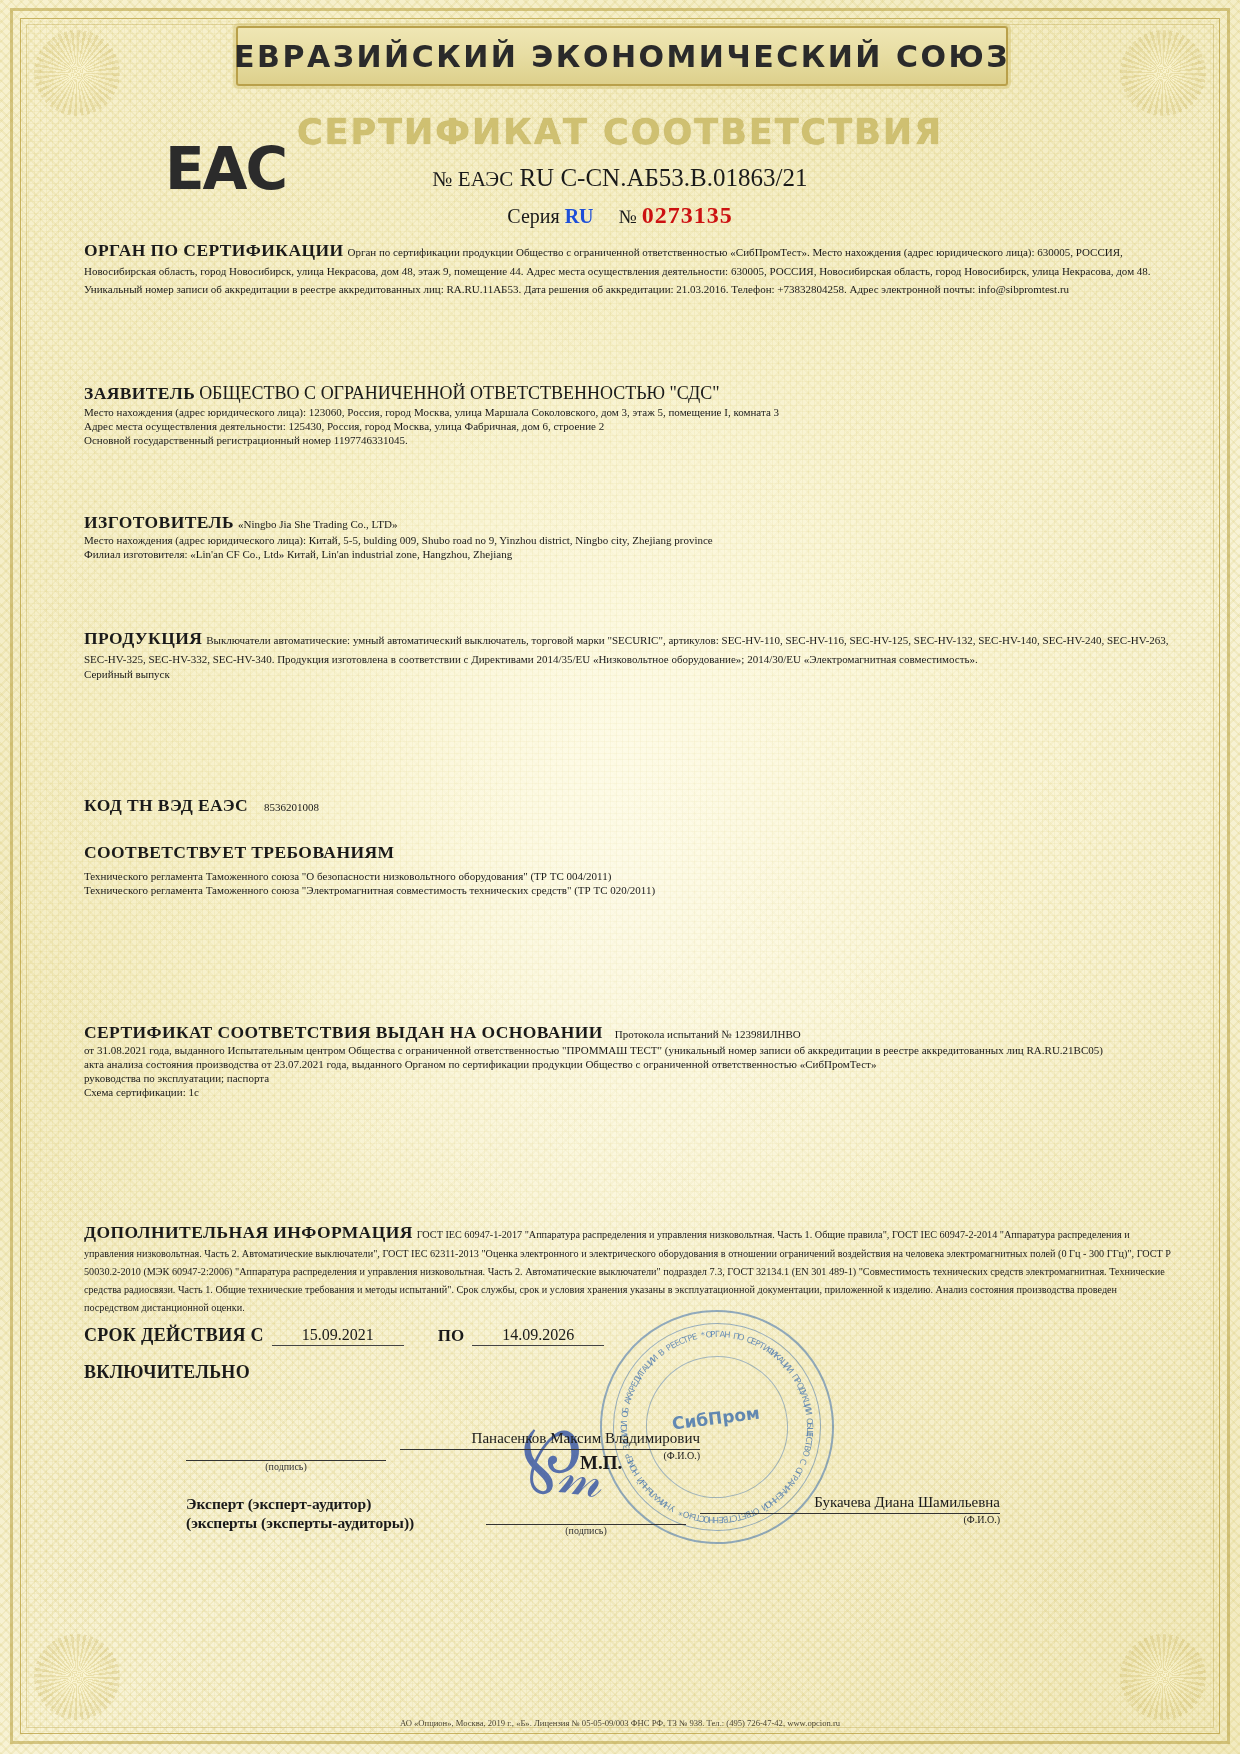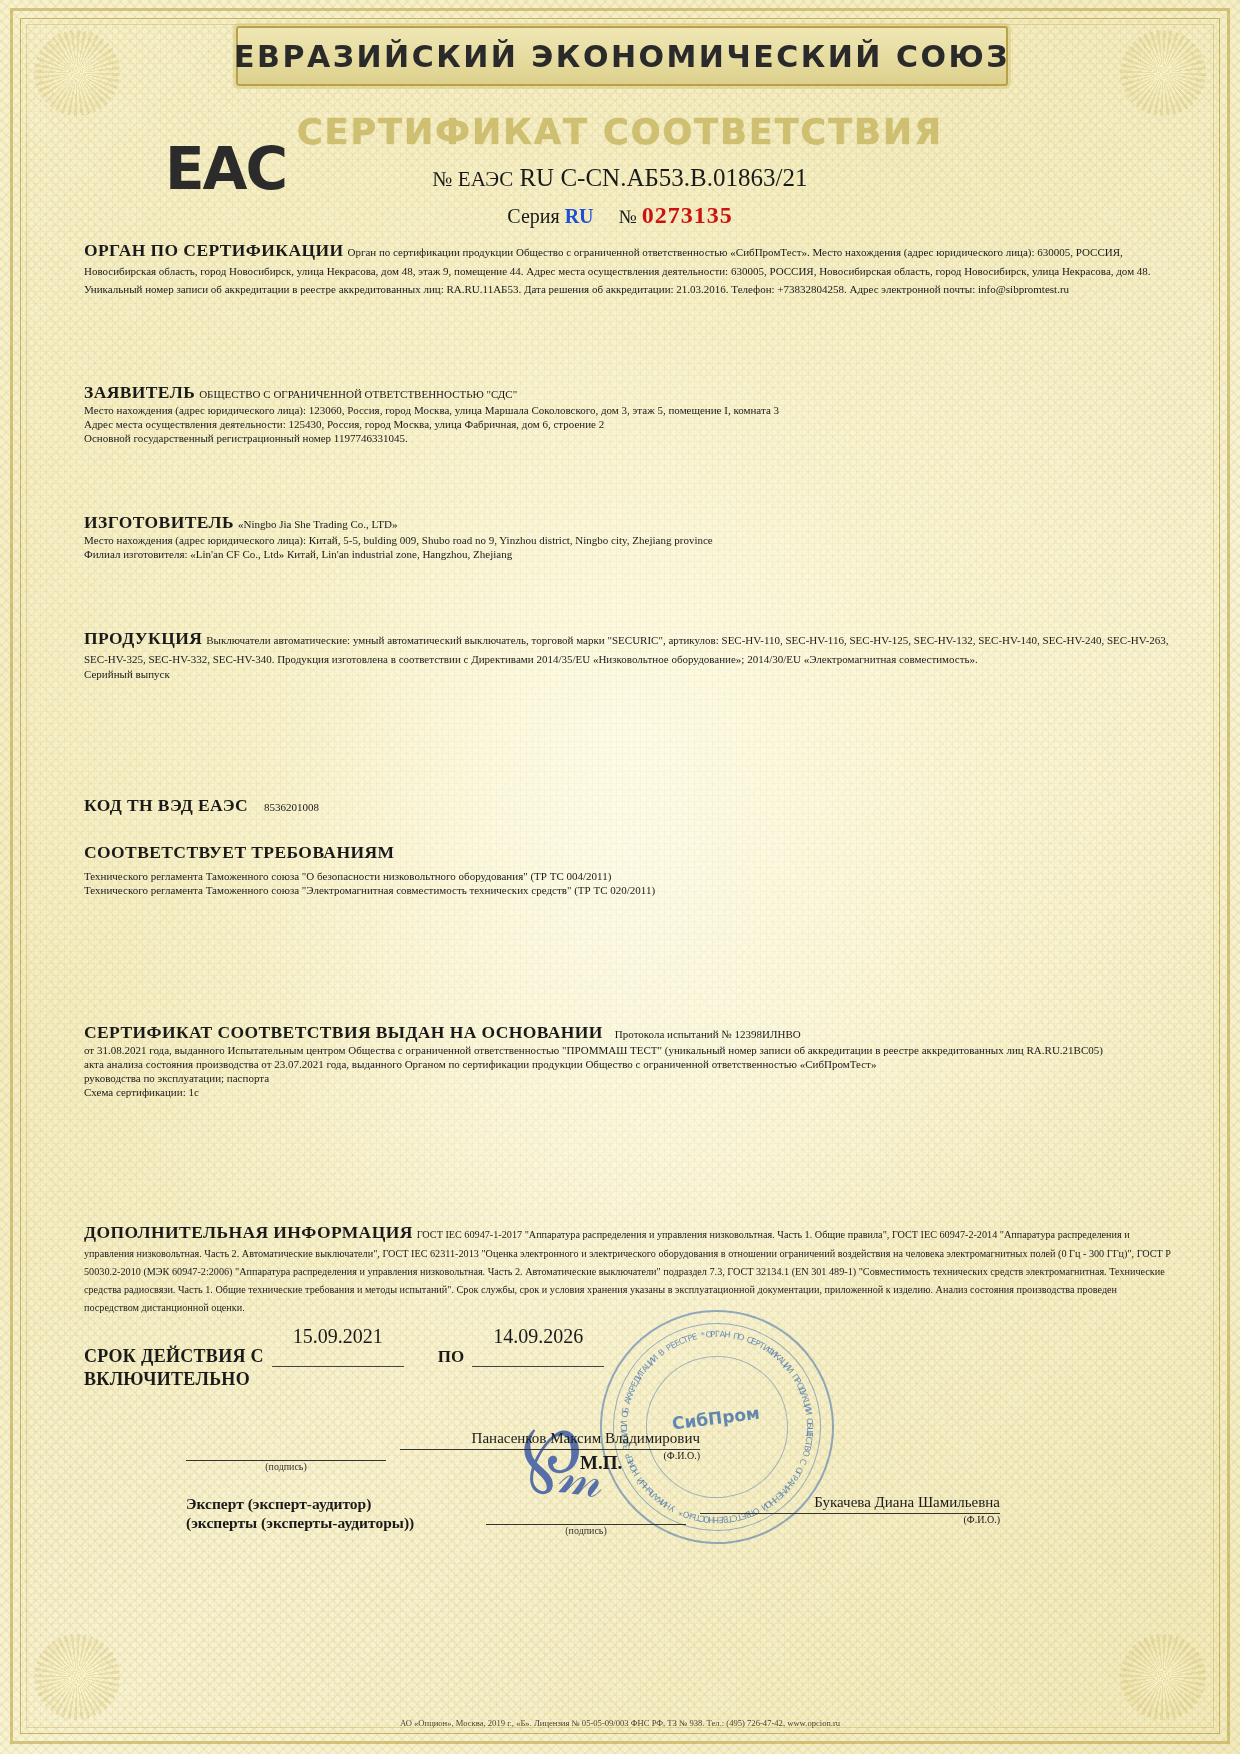--- a/index.html
+++ b/index.html
@@ -116,24 +116,24 @@
   .b-basis{top:1022px;}
   .b-addinfo{top:1222px;}
 
   .small{font-size:10.2px;line-height:1.22;text-align:justify;}
 
   
   .validity{position:absolute;left:84px;top:1325px;width:540px;}
   .validity-row{display:flex;align-items:flex-end;gap:8px;}
   .val-h{font-family:"Liberation Serif",serif;font-weight:bold;font-size:18px;letter-spacing:.3px;}
   .val-date{
-    font-size:20px;border-bottom:1px solid #444;min-width:120px;text-align:center;padding:0 6px 18px;
+    font-size:16px;border-bottom:1px solid #444;min-width:120px;text-align:center;padding:0 6px 1px;
   }
   .val-po{font-weight:bold;font-size:17px;margin-left:26px;}
-  .val-incl{font-family:"Liberation Serif",serif;font-weight:bold;font-size:18px;letter-spacing:.3px;margin-top:2px;}
+  .val-incl{font-family:"Liberation Serif",serif;font-weight:bold;font-size:18px;letter-spacing:.3px;margin-top:16px;}
 
   
   .sigs{position:absolute;left:186px;top:1430px;right:60px;}
   .sig-row{display:flex;align-items:flex-start;margin-bottom:10px;}
   .sig-label{font-family:"Liberation Serif",serif;font-weight:bold;font-size:15.5px;width:300px;line-height:1.25;}
   .sig-mid{width:200px;text-align:center;}
   .sig-line{border-bottom:1px solid #333;height:30px;}
   .sig-cap{font-size:10px;color:#333;}
   .sig-right{width:300px;text-align:right;margin-left:14px;}
   .sig-name{font-size:15px;border-bottom:1px solid #333;padding-bottom:2px;}
@@ -221,21 +221,21 @@
   <span class="num">0273135</span>
 </div>
 
 <div class="block b-organ">
   <span class="h">ОРГАН ПО СЕРТИФИКАЦИИ</span>
   <span class="t inline">Орган по сертификации продукции Общество с ограниченной ответственностью «СибПромТест». Место нахождения (адрес юридического лица): 630005, РОССИЯ, Новосибирская область, город Новосибирск, улица Некрасова, дом 48, этаж 9, помещение 44. Адрес места осуществления деятельности: 630005, РОССИЯ, Новосибирская область, город Новосибирск, улица Некрасова, дом 48. Уникальный номер записи об аккредитации в реестре аккредитованных лиц: RA.RU.11АБ53. Дата решения об аккредитации: 21.03.2016. Телефон: +73832804258. Адрес электронной почты: info@sibpromtest.ru</span>
 </div>
 
 <div class="block b-applicant">
   <span class="h">ЗАЯВИТЕЛЬ</span>
-  <span class="t inline" style="font-size:11px">ОБЩЕСТВО С ОГРАНИЧЕННОЙ ОТВЕТСТВЕННОСТЬЮ "СДС"</span>
+  <span class="t inline" style="font-size:18px">ОБЩЕСТВО С ОГРАНИЧЕННОЙ ОТВЕТСТВЕННОСТЬЮ "СДС"</span>
   <p class="t">Место нахождения (адрес юридического лица): 123060, Россия, город Москва, улица Маршала Соколовского, дом 3, этаж 5, помещение I, комната 3</p>
   <p class="t">Адрес места осуществления деятельности: 125430, Россия, город Москва, улица Фабричная, дом 6, строение 2</p>
   <p class="t">Основной государственный регистрационный номер 1197746331045.</p>
 </div>
 
 <div class="block b-maker">
   <span class="h">ИЗГОТОВИТЕЛЬ</span>
   <span class="t inline">«Ningbo Jia She Trading Co., LTD»</span>
   <p class="t">Место нахождения (адрес юридического лица): Китай, 5-5, bulding 009, Shubo road no 9, Yinzhou district, Ningbo city, Zhejiang province</p>
   <p class="t">Филиал изготовителя: «Lin'an CF Co., Ltd» Китай, Lin'an industrial zone, Hangzhou, Zhejiang</p>

